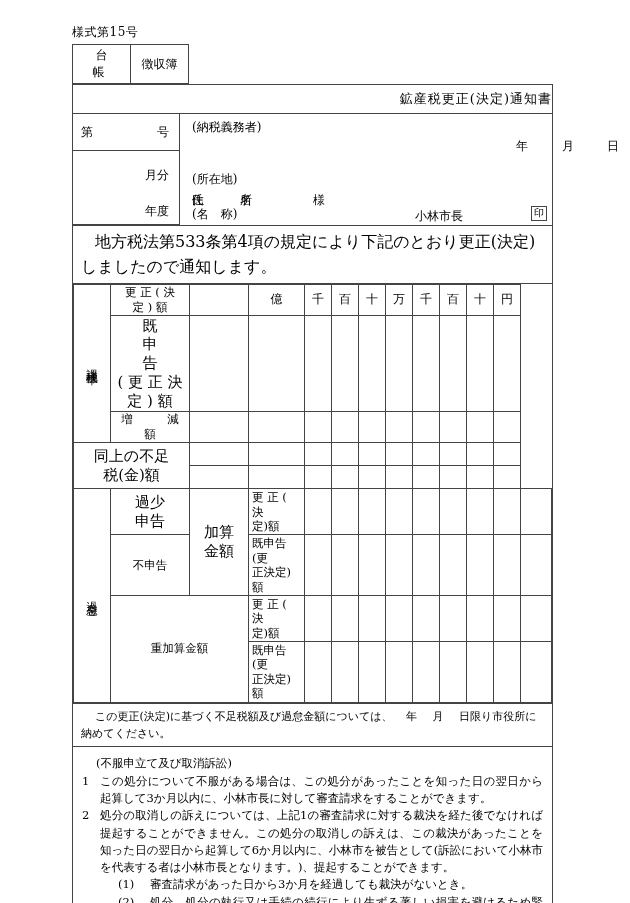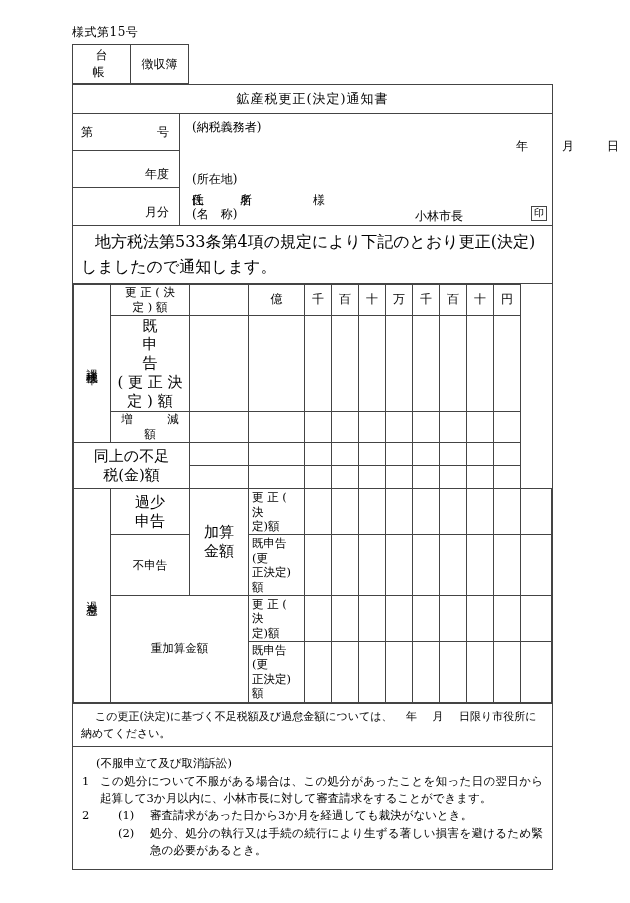--- a/index.html
+++ b/index.html
@@ -34,21 +34,21 @@
 
   
   .frame{
     position:absolute;left:72px;top:84px;
     width:481px;
     border:1px solid #444;
     box-sizing:border-box;
   }
 
   .title{
-    text-align:center;font-size:13px;
+    text-align:right;font-size:13px;
     padding:5px 0 5px;
     border-bottom:1px solid #444;
     letter-spacing:1px;
   }
 
   
   .addr{display:flex;border-bottom:1px solid #444;}
   .addr-left{
     width:107px;box-sizing:border-box;
     border-right:1px solid #444;
@@ -156,22 +156,22 @@
   <div class="frame">
 
     <div class="title">鉱産税更正(決定)通知書</div>
 
     <div class="addr">
       <div class="addr-left">
         <div class="al-cell al-first b">
           <span>第</span>
           <span>号</span>
         </div>
+        <div class="al-cell">月分</div>
         <div class="al-cell b">年度</div>
-        <div class="al-cell">月分</div>
       </div>
       <div class="addr-right">
         <span class="ar-t" style="left:12px;top:5px;">(納税義務者)</span>
         <span class="ar-t" style="left:336px;top:24px;">年</span>
         <span class="ar-t" style="left:craft;left:382px;top:24px;">月</span>
         <span class="ar-t" style="left:427px;top:24px;">日</span>
         <span class="ar-t" style="left:12px;top:43px;margin-top:35px;">住　　　所</span>
         <span class="ar-t" style="left:12px;top:57px;">(所在地)</span>
         <span class="ar-t" style="left:12px;top:78px;">氏　　　名</span>
         <span class="ar-t" style="left:133px;top:78px;">様</span>
@@ -380,20 +380,21 @@
       <div class="ap-head">(不服申立て及び取消訴訟)</div>
 
       <div class="ap-item">
         <div class="ap-num">1</div>
         <div class="ap-body">この処分について不服がある場合は、この処分があったことを知った日の翌日から起算して3か月以内に、小林市長に対して審査請求をすることができます。</div>
       </div>
 
       <div class="ap-item">
         <div class="ap-num">2</div>
         <div class="ap-body">
+          <div>処分の取消しの訴えについては、上記1の審査請求に対する裁決を経た後でなければ提起することができません。この処分の取消しの訴えは、この裁決があったことを知った日の翌日から起算して6か月以内に、小林市を被告として(訴訟において小林市を代表する者は小林市長となります。)、提起することができます。</div>
           <div class="ap-sub">
             <div class="ap-num wide">(1)</div>
             <div class="ap-body">審査請求があった日から3か月を経過しても裁決がないとき。</div>
           </div>
           <div class="ap-sub">
             <div class="ap-num wide">(2)</div>
             <div class="ap-body">処分、処分の執行又は手続の続行により生ずる著しい損害を避けるため緊急の必要があるとき。</div>
           </div>
 
         </div>

